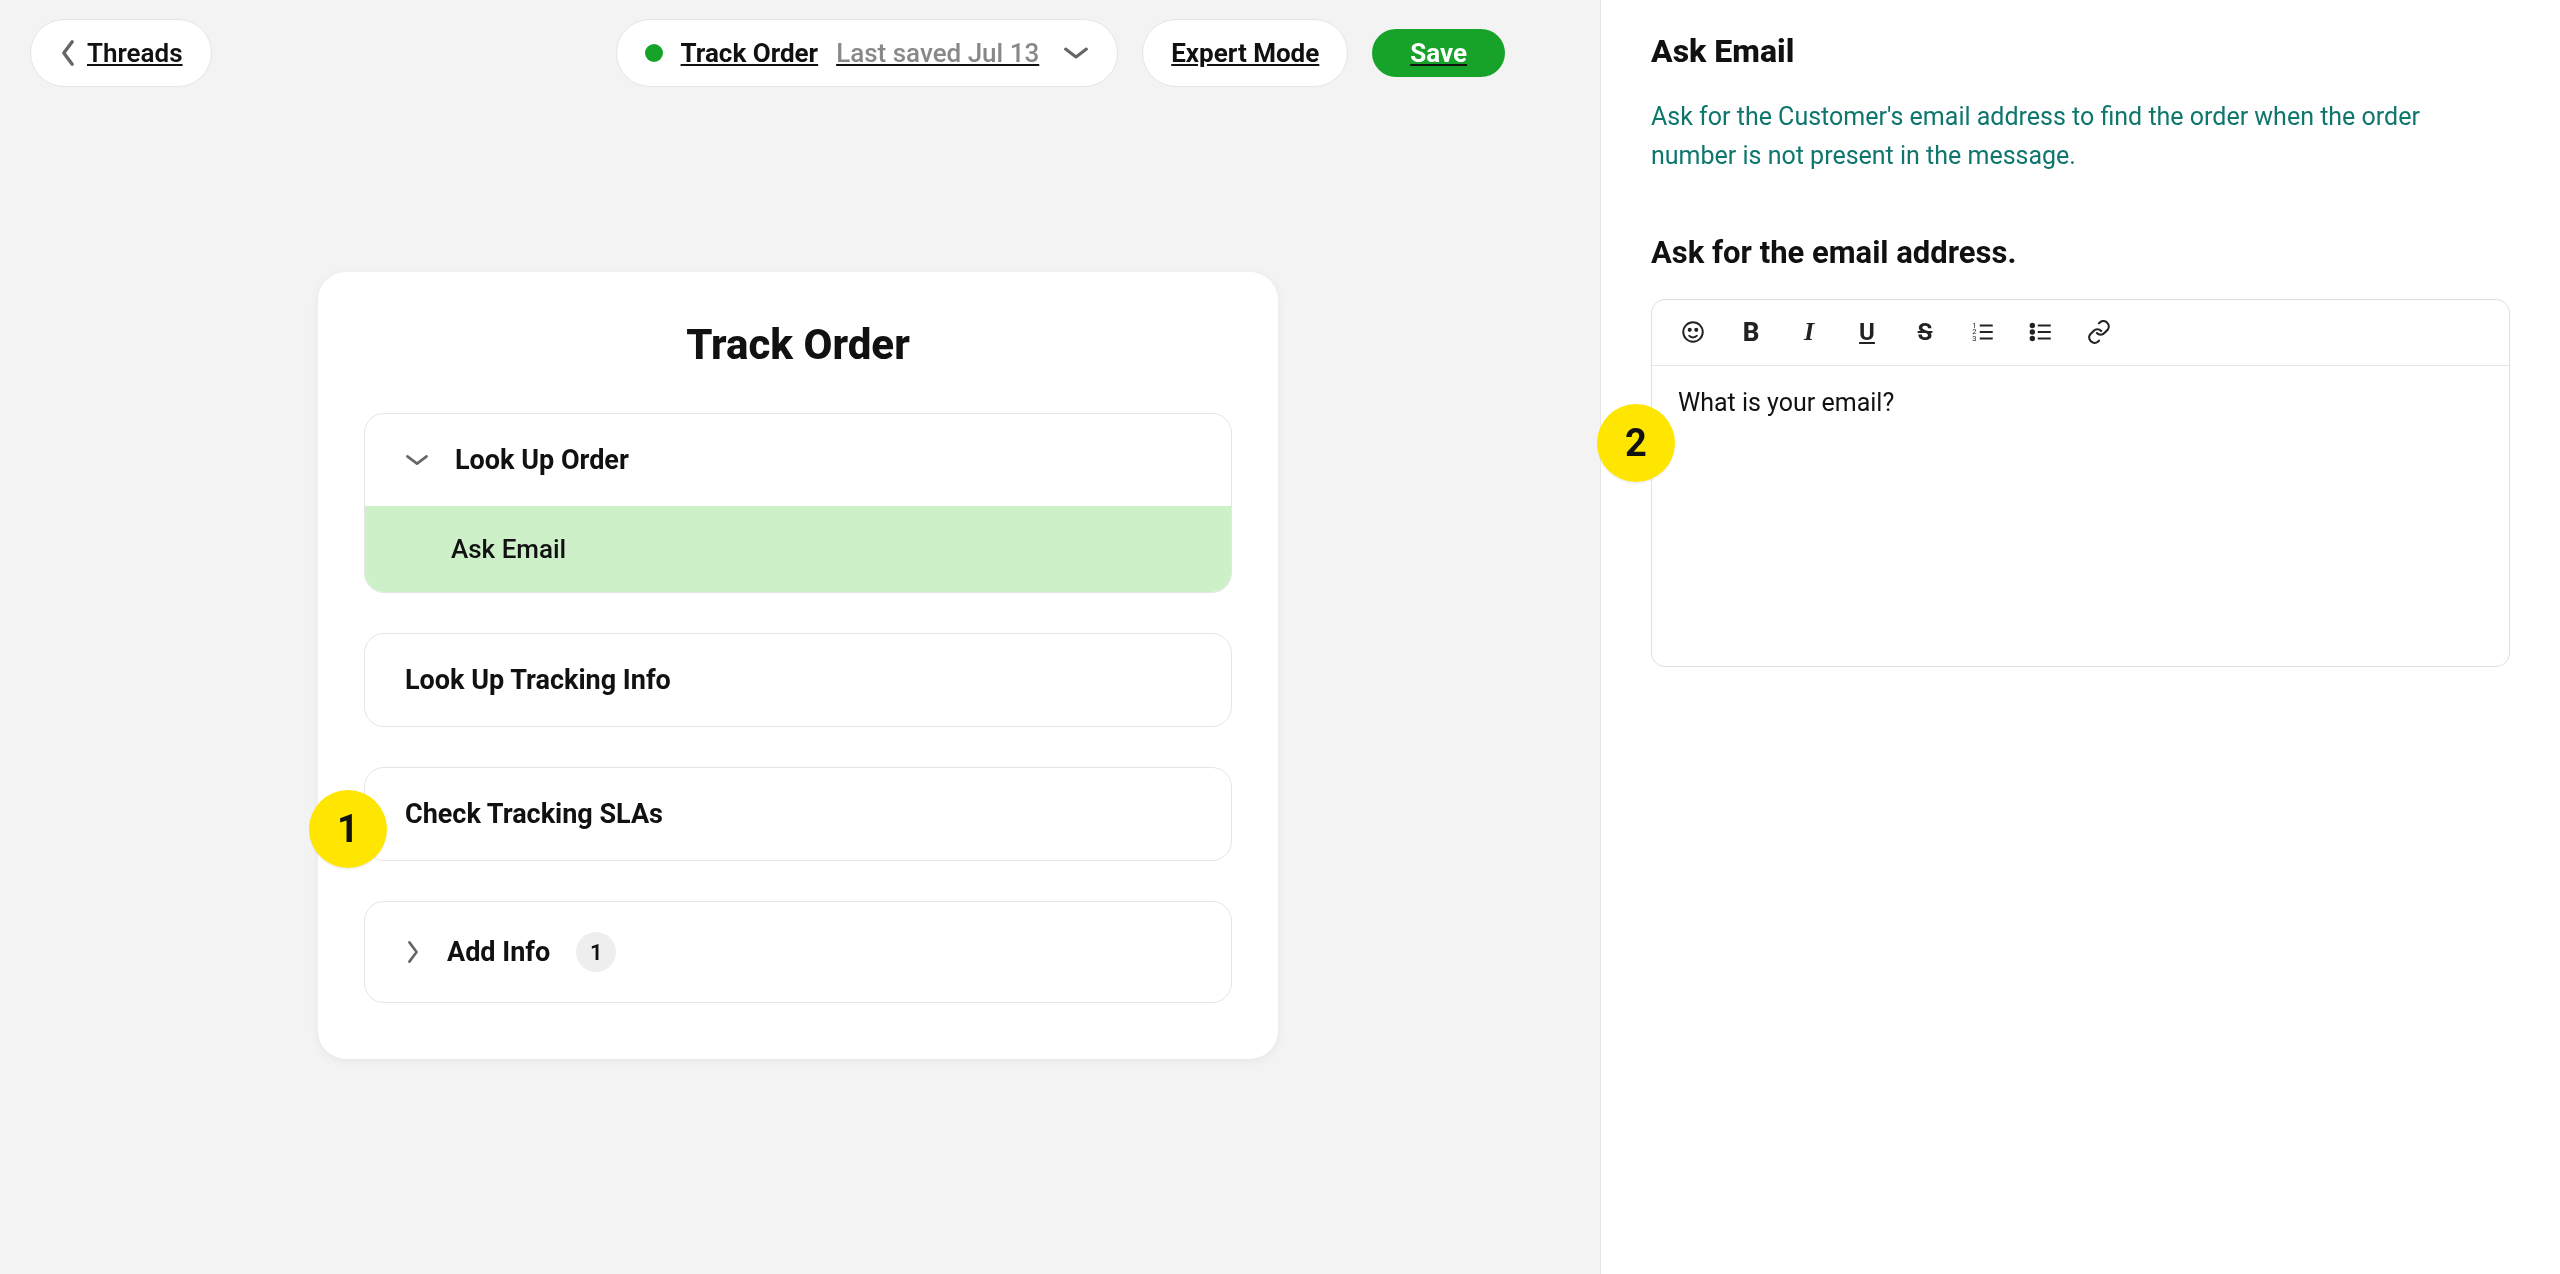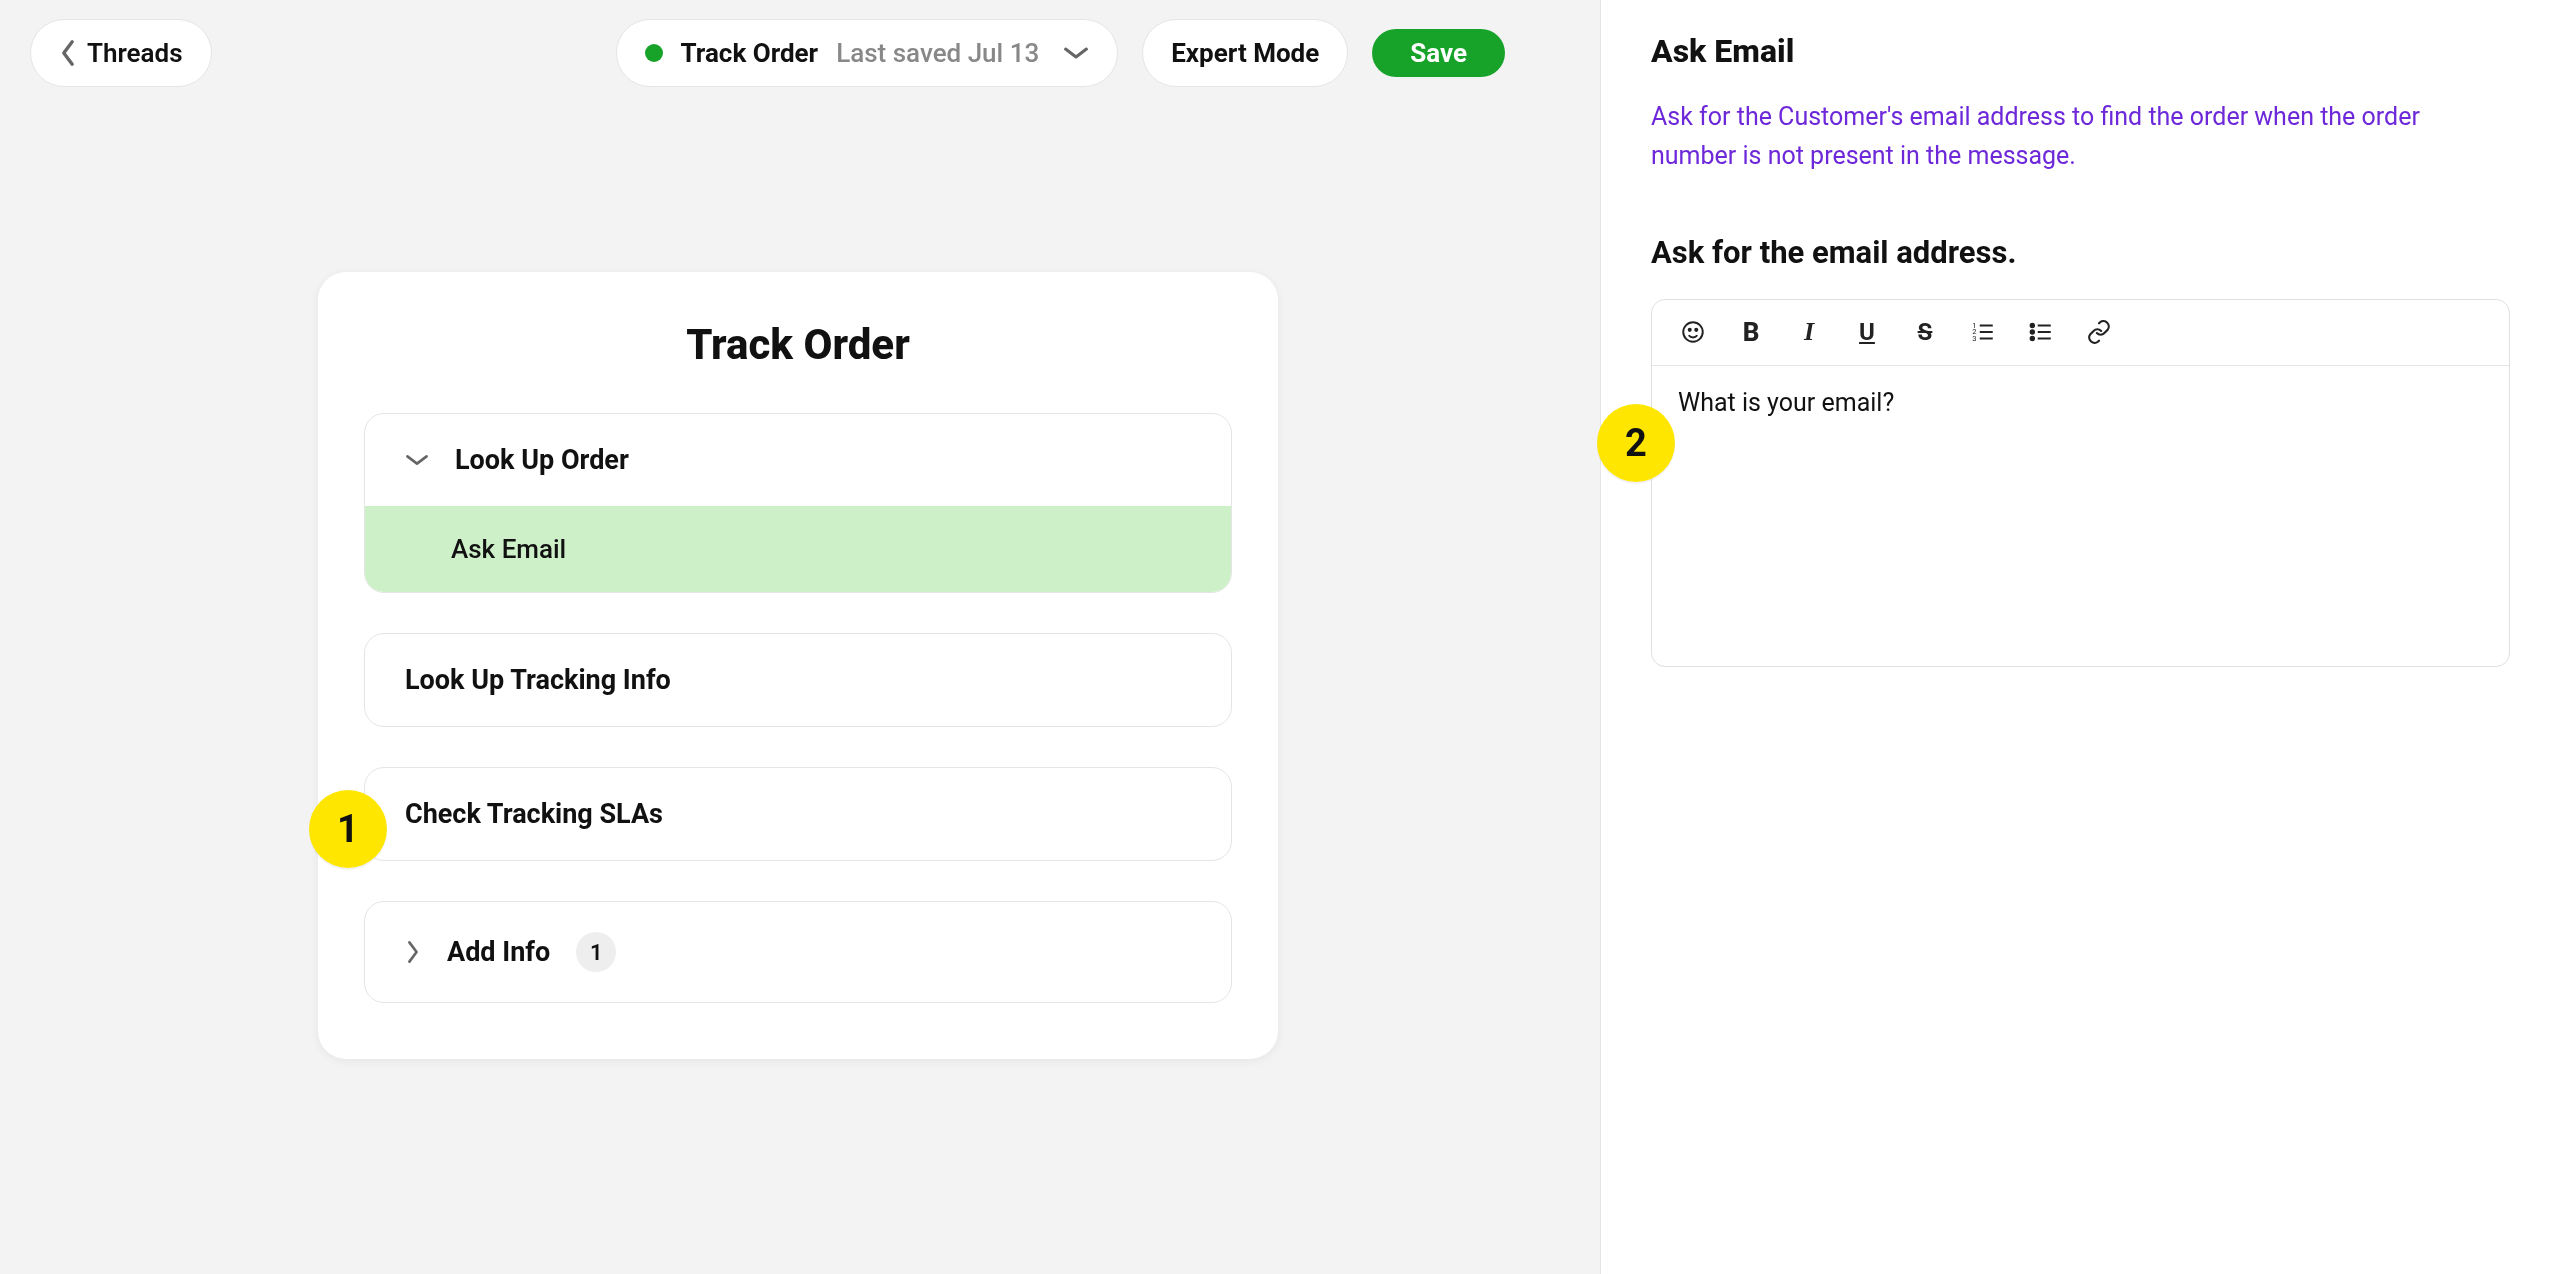--- a/index.html
+++ b/index.html
@@ -23,20 +23,21 @@
   
   .topbar {
     position: absolute;
     top: 18px;
     left: 30px;
     right: 30px;
     height: 70px;
     display: flex;
     align-items: center;
     gap: 24px;
+    text-decoration: underline;
   }
   .pill {
     display: inline-flex;
     align-items: center;
     background: #fff;
     border: 1px solid #e5e5e5;
     border-radius: 999px;
     padding: 0 28px;
     height: 68px;
     font-size: 26px;
@@ -101,21 +102,21 @@
   .chevron { display: inline-flex; align-items: center; justify-content: center; color: #666; }
   .count-badge {
     display: inline-flex; align-items: center; justify-content: center;
     min-width: 40px; height: 40px; padding: 0 10px;
     background: #eee; border-radius: 999px; font-size: 22px; font-weight: 600;
   }
   .last-step { margin-bottom: 0; }
 
   
   .panel-title { font-size: 32px; font-weight: 800; margin-bottom: 28px; }
-  .panel-desc { font-size: 25px; color: #6d28d9; line-height: 1.55; margin-bottom: 58px; }
+  .panel-desc { font-size: 25px; color: #0f766e; line-height: 1.55; margin-bottom: 58px; }
   .panel-subhead { font-size: 31px; font-weight: 700; margin-bottom: 28px; }
   .editor {
     border: 1px solid #e0e0e0;
     border-radius: 14px;
     overflow: hidden;
     position: relative;
   }
   .toolbar {
     display: flex;
     align-items: center;

